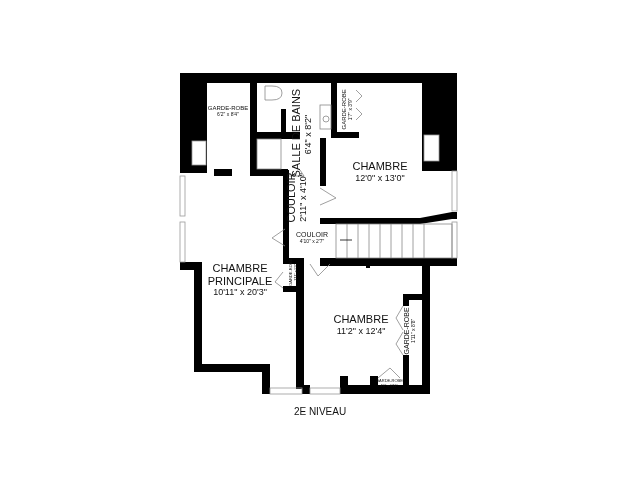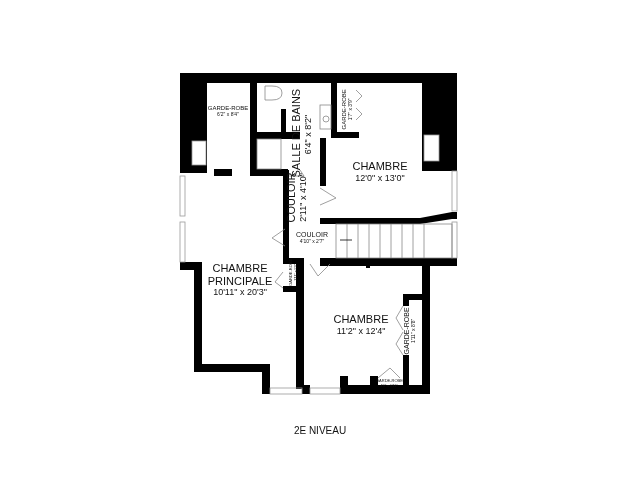--- a/index.html
+++ b/index.html
@@ -8,21 +8,21 @@
   .lbl { position:absolute; text-align:center; line-height:1.15; white-space:nowrap; color:#111; }
   .lbl .n { display:block; }
   .lbl .d { display:block; }
   .big .n { font-size:11px; }
   .big .d { font-size:9px; }
   .small .n { font-size:6px; }
   .small .d { font-size:5px; }
   .tiny .n { font-size:4px; }
   .tiny .d { font-size:3.5px; }
   .rot { transform-origin:center center; transform:rotate(-90deg); }
-  .level { position:absolute; left:260px; top:425px; width:120px; text-align:center; font-size:10px; }
+  .level { position:absolute; left:260px; top:406px; width:120px; text-align:center; font-size:10px; }
 </style>
 </head>
 <body>
 
 <svg class="plan" viewBox="0 0 640 480" xmlns="http://www.w3.org/2000/svg">
   <g fill="#000">
 
     <rect x="180" y="73" width="277" height="10"></rect>
 
     <rect x="180" y="73" width="27" height="100"></rect>

